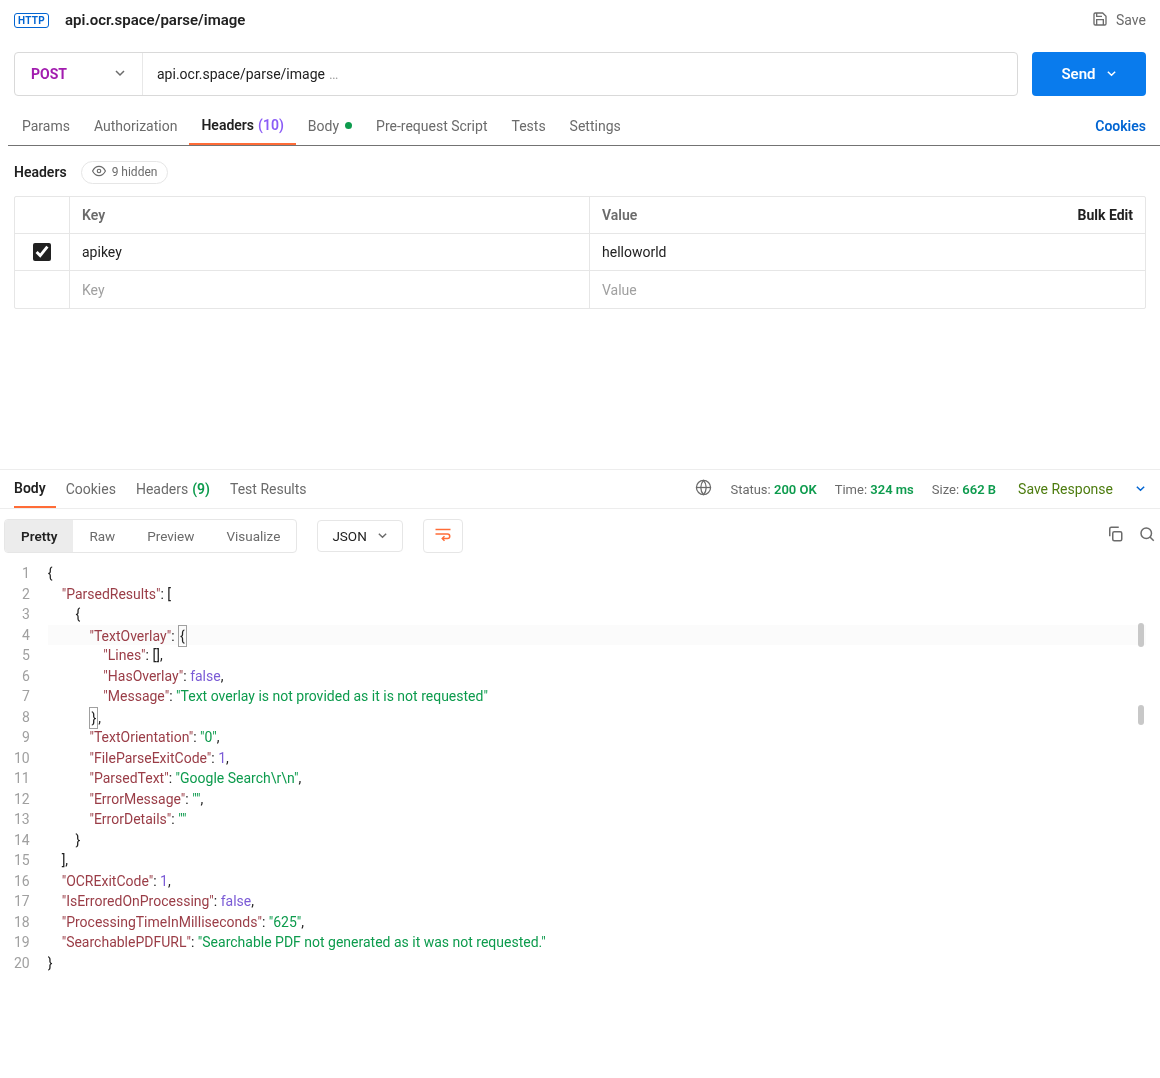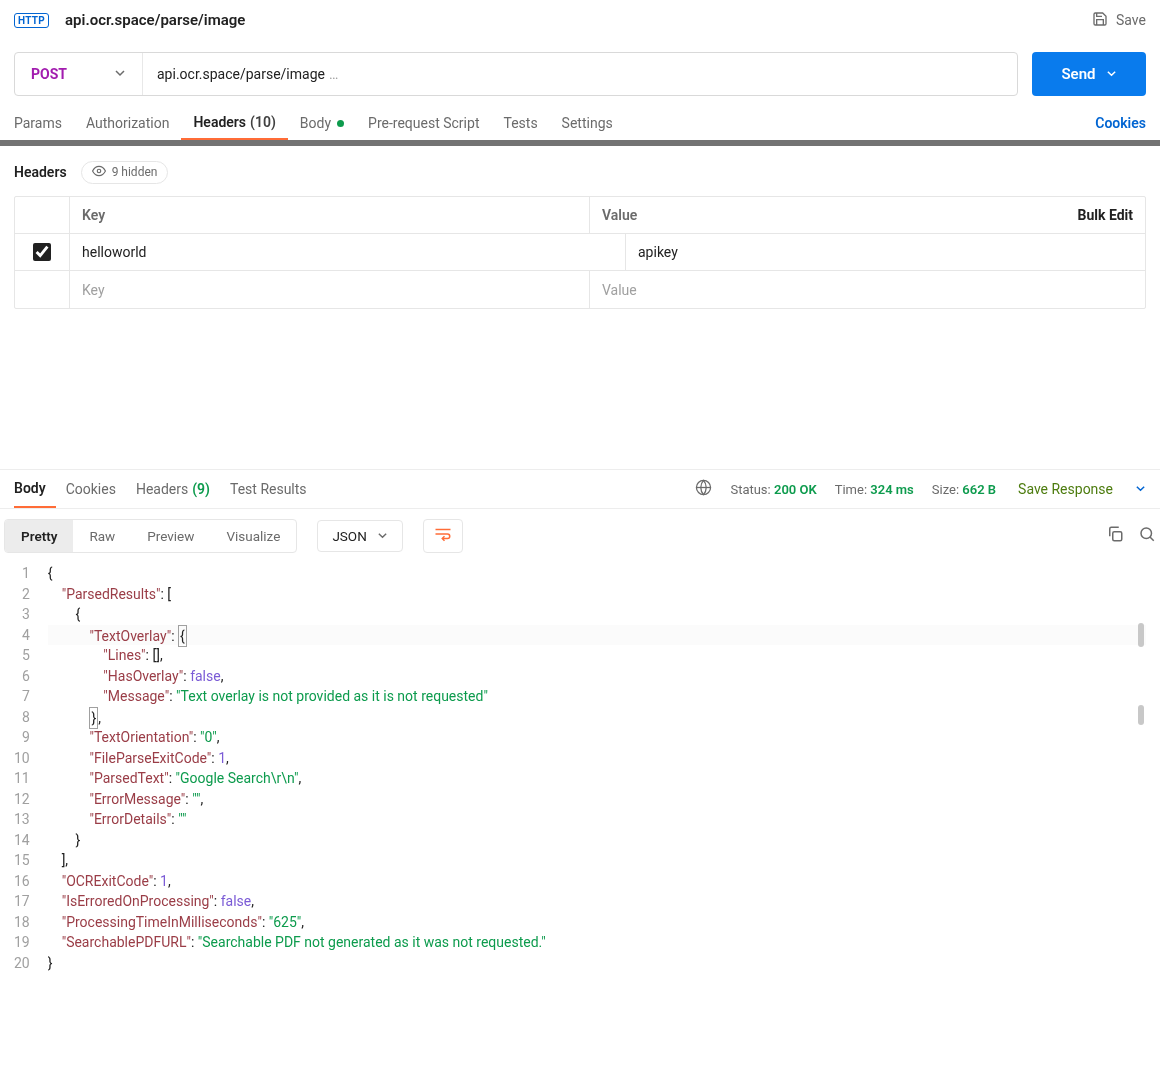--- a/index.html
+++ b/index.html
@@ -17,25 +17,25 @@
 .address-row { display:flex; align-items:stretch; padding:12px 14px 10px; gap:14px; }
 .method-url { flex:1; display:flex; border:1px solid #d9d9d9; border-radius:4px; overflow:hidden; height:44px; }
 .method-sel { display:flex; align-items:center; justify-content:space-between; width:128px; padding:0 16px; font-weight:700; color:#a21caf; font-size:14px; border-right:1px solid #e8e8e8; cursor:pointer; }
 .method-sel svg { width:12px; height:12px; }
 .url-input { flex:1; display:flex; align-items:center; padding:0 14px; font-size:14px; color:#212121; }
 .url-input .ellipsis-dots { color:#a0a0a0; margin-left:4px; }
 .send-btn { width:114px; background:#097bed; border-radius:4px; display:flex; align-items:center; justify-content:center; gap:10px; color:#fff; font-weight:600; font-size:15px; cursor:pointer; }
 .send-btn svg { width:11px; height:11px; }
 
 
-.req-tabs { display:flex; align-items:center; padding:0 14px; border-bottom:6px solid #737373; height:40px; }
+.req-tabs { display:flex; align-items:center; padding:0 14px; border-bottom:1px solid #737373; height:40px;margin-left:8px; }
 .req-tab { padding:0 12px; height:100%; display:flex; align-items:center; font-size:14px; color:#6b6b6b; cursor:pointer; }
 .req-tab:first-child { padding-left:0; }
 .req-tab.active { color:#212121; font-weight:600; border-bottom:2px solid #ff6c37; }
-.req-tab .count { color:#404040; margin-left:4px; font-weight:600; }
+.req-tab .count { color:#8b5cf6; margin-left:4px; font-weight:600; }
 .req-tab .dot { width:7px; height:7px; border-radius:50%; background:#0d9b4d; margin-left:6px; }
 .req-tabs .spacer { flex:1; }
 .cookies-link { color:#0265d2; font-weight:600; font-size:14px; cursor:pointer; }
 
 
 .headers-section { padding:10px 14px 0; }
 .headers-head { display:flex; align-items:center; gap:14px; height:32px; }
 .headers-head .lbl { font-size:14px; font-weight:600; color:#212121; }
 .hidden-pill { display:flex; align-items:center; gap:6px; border:1px solid #e6e6e6; border-radius:14px; padding:2px 10px; font-size:12px; color:#6b6b6b; cursor:pointer; }
 .hidden-pill svg { width:14px; height:14px; }
@@ -195,25 +195,25 @@
         </div>
       <div class="hdr-cell hdr-val">
         <span>Value</span>
         <span class="bulk">Bulk Edit</span>
       </div>
     </div>
     <div class="hdr-row">
       <div class="hdr-cell hdr-chk">
           <input type="checkbox" checked="" style="">
         </div>
+      <div class="hdr-cell hdr-key">
+          <span>apikey</span>
+        </div>
       <div class="hdr-cell hdr-val">
           <span>helloworld</span>
-        </div>
-      <div class="hdr-cell hdr-key">
-          <span>apikey</span>
         </div>
     </div>
     <div class="hdr-row placeholder">
       <div class="hdr-cell hdr-chk"></div>
       <div class="hdr-cell hdr-key">
           <span>Key</span>
         </div>
       <div class="hdr-cell hdr-val">
           <span>Value</span>
         </div>

